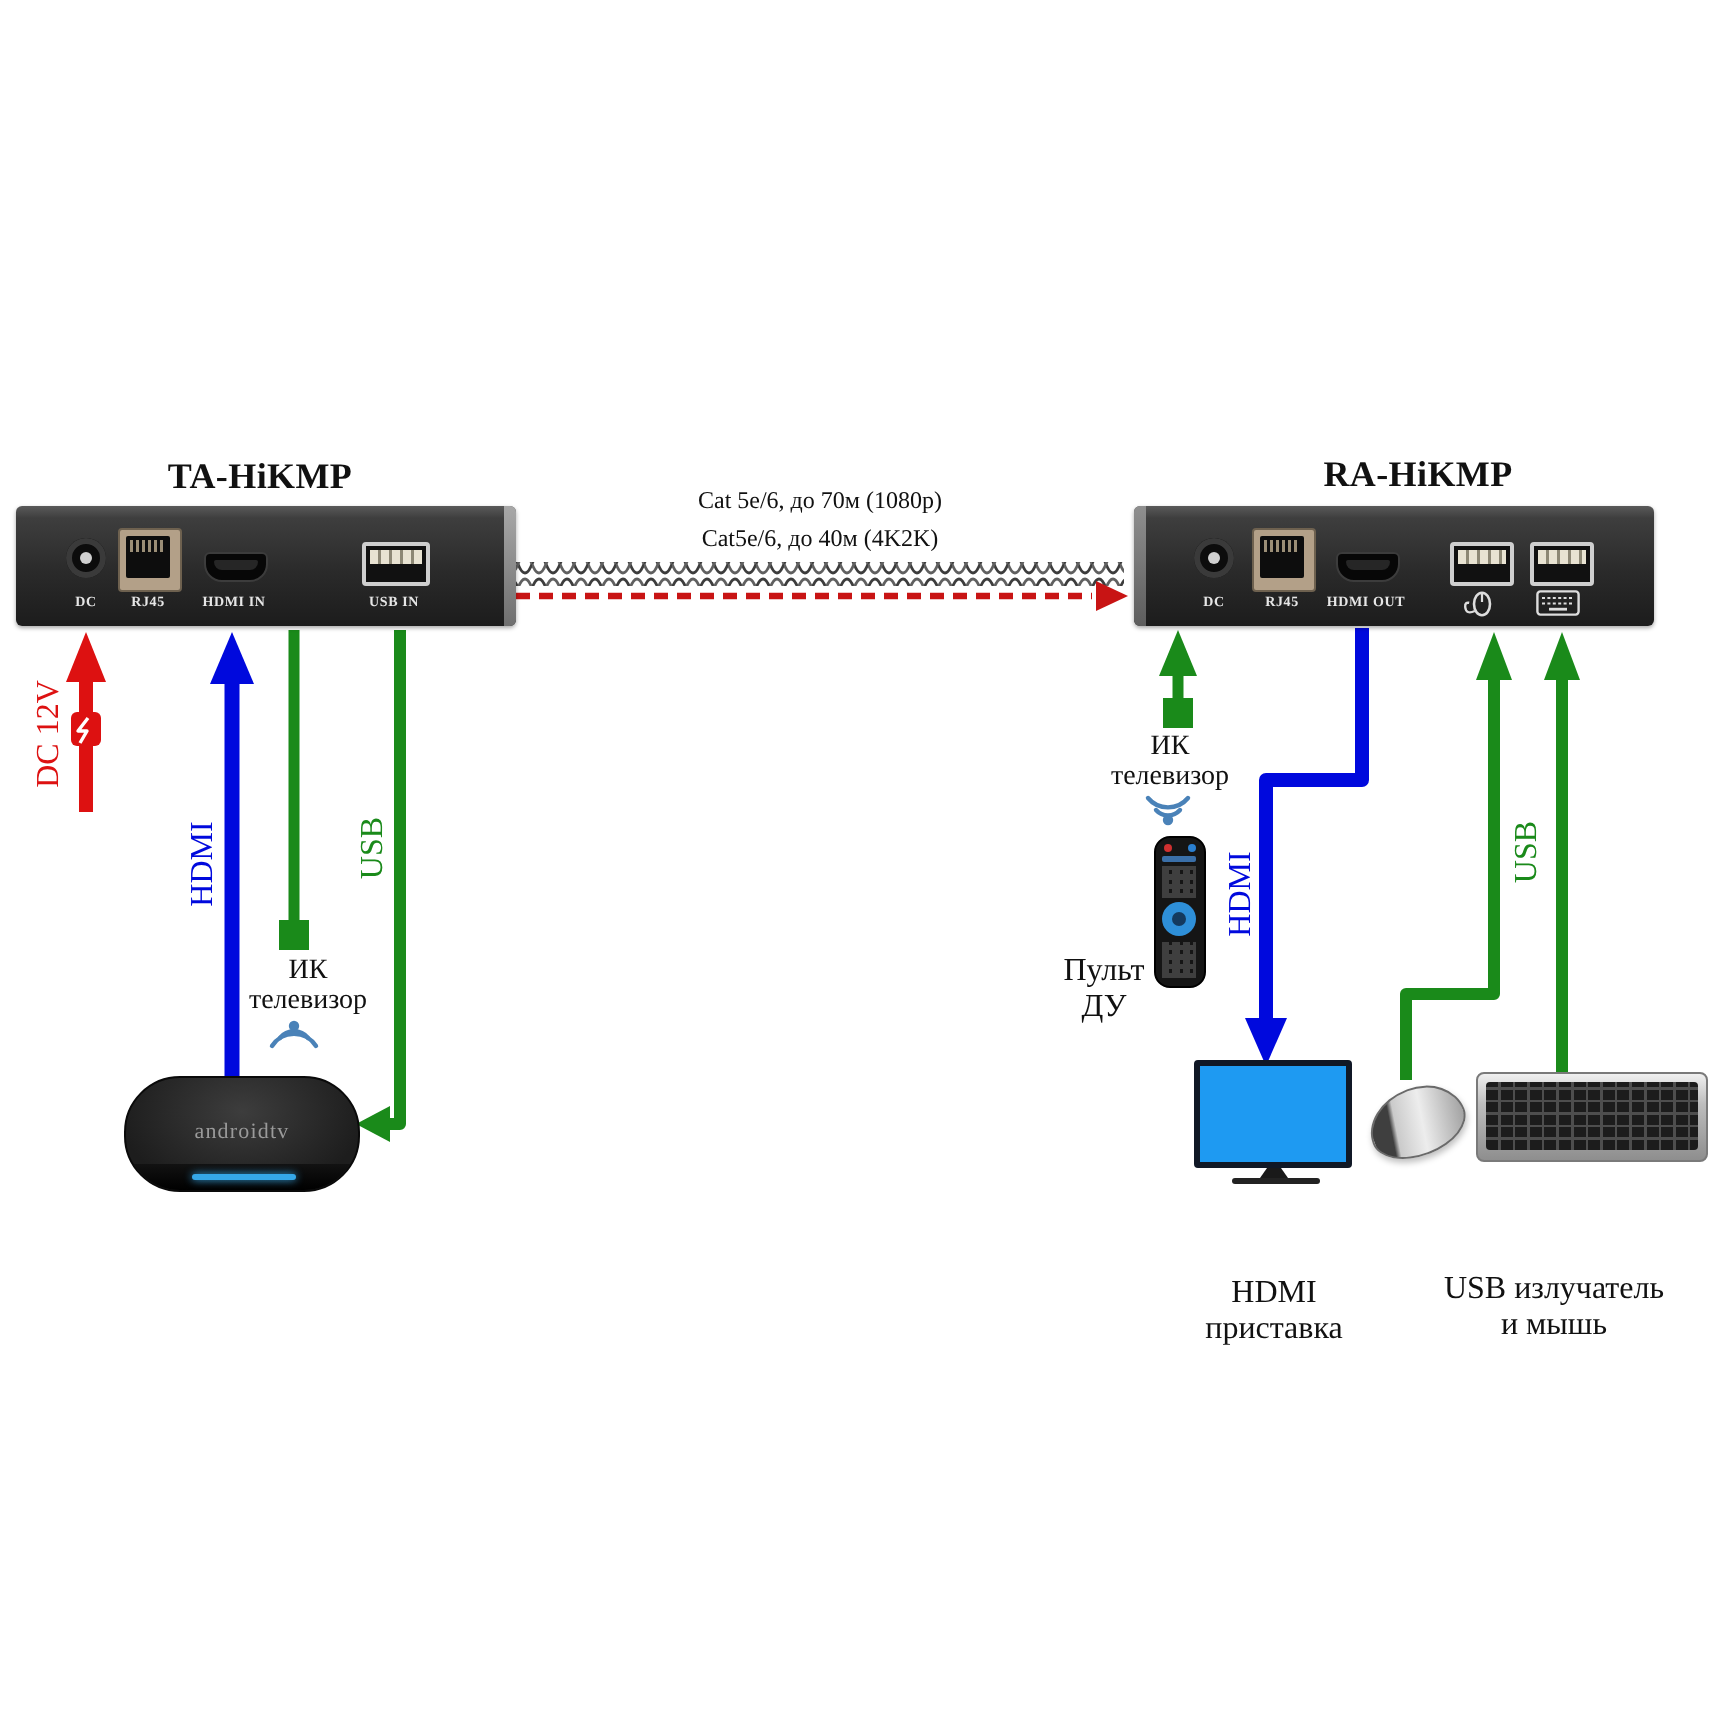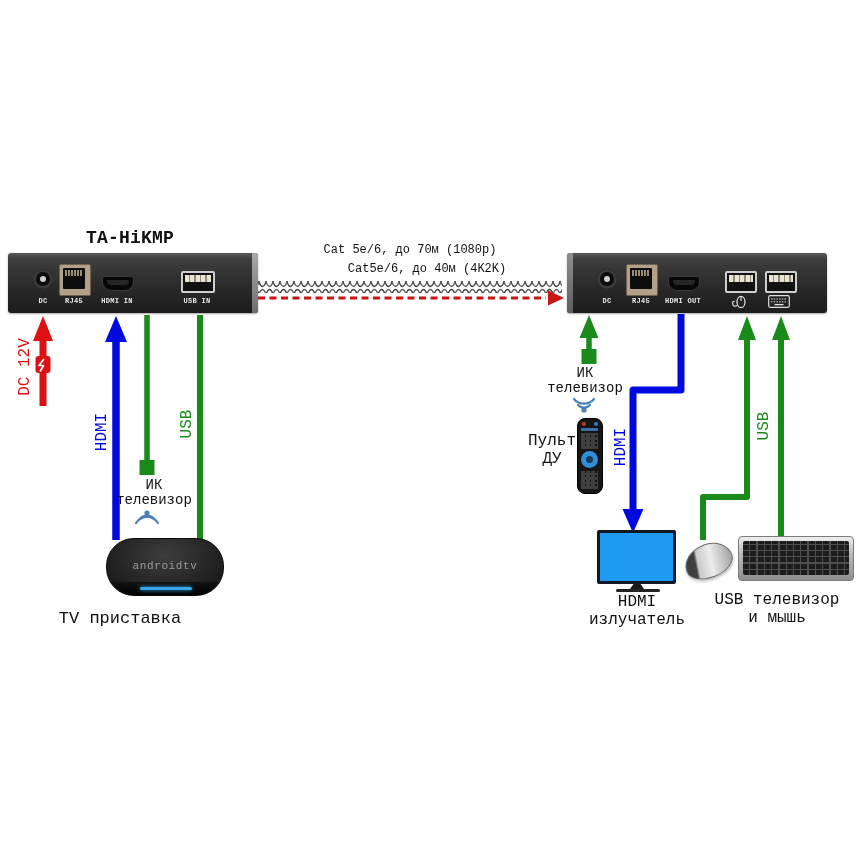--- a/index.html
+++ b/index.html
@@ -1,24 +1,24 @@
 <!DOCTYPE html>
 <html><head>
 <meta charset="utf-8">
 <style>
   html,body{margin:0;padding:0;background:#fff;}
   #canvas{position:relative;width:859px;height:859px;background:#fff;overflow:hidden;
-          font-family:Liberation Mono, monospace;color:#111;}
+          font-family:Liberation Serif, serif;color:#111;}
   .abs{position:absolute;}
   .txt{position:absolute;text-align:center;color:#111;}
   .title{font-size:18px;font-weight:bold;letter-spacing:.2px;}
   .cable-spec{font-size:12px;}
   .vlabel{position:absolute;text-align:center;font-size:16px;transform:rotate(-90deg);transform-origin:center center;white-space:nowrap;}
   .lbl14{font-size:14px;line-height:15px;}
-  .lbl16{font-size:16px;line-height:17.5px;}
+  .lbl16{font-size:16px;line-height:17.5px;margin-top:44px;}
   .lbl17{font-size:17px;}
 
   
   .device{position:absolute;top:253px;height:60px;border-radius:3px;
           background:linear-gradient(180deg,#5a5a5a 0%,#3e3e3e 10%,#2a2a2a 55%,#1c1c1c 100%);
           box-shadow:0 1px 2px rgba(0,0,0,.35);}
   .side-face{position:absolute;top:0;height:100%;width:6px;
              background:linear-gradient(180deg,#a8a8a8,#6f6f6f);}
   .port-label{position:absolute;top:44px;width:56px;text-align:center;
               font-size:7px;font-weight:bold;color:#e6e6e6;letter-spacing:.3px;}
@@ -33,21 +33,21 @@
   .hdmi-port{position:absolute;width:30px;height:13px;background:#070707;border:1px solid #3c3c3c;
              border-radius:3px 3px 9px 9px;}
   .hdmi-port::after{content:"";position:absolute;left:4px;top:3px;right:4px;height:5px;background:#262626;border-radius:1px 1px 4px 4px;}
   .usb-port{position:absolute;width:30px;height:18px;background:#111;border:2px solid #cfcfcf;border-radius:2px;}
   .usb-tongue{position:absolute;left:2px;top:2px;right:2px;height:7px;background:#e8e3d2;
               background-image:repeating-linear-gradient(90deg,transparent 0 4px,#8d8875 4px 5.5px);}
 
   
   .atv{position:absolute;left:62px;top:538px;width:116px;height:56px;border-radius:28px;
        background:radial-gradient(ellipse at 50% 30%,#3d3d3d,#1d1d1d 75%);
-       border:1px solid #0a0a0a;overflow:hidden;margin-left:44px;}
+       border:1px solid #0a0a0a;overflow:hidden;}
   .atv-brand{position:absolute;left:0;top:21px;width:100%;text-align:center;
              font-size:11px;color:#9a9a9a;letter-spacing:.6px;}
   .atv-front{position:absolute;left:0;bottom:0;width:100%;height:13px;
              background:linear-gradient(180deg,#121212,#000);}
   .atv-led{position:absolute;left:33px;bottom:5px;width:52px;height:3px;border-radius:2px;
            background:#35a7e8;box-shadow:0 0 4px #35a7e8;}
 
   
   .tv-screen{position:absolute;left:597px;top:530px;width:73px;height:48px;
              background:#1e9af2;border:3px solid #101826;border-radius:2px;}
@@ -151,23 +151,24 @@
       <polygon points="747,316 738,340 756,340" fill="#1a8a1a"></polygon>
     </g>
 
     <g>
       <line x1="781" y1="338" x2="781" y2="537" stroke="#1a8a1a" stroke-width="6"></line>
       <polygon points="781,316 772,340 790,340" fill="#1a8a1a"></polygon>
     </g>
   </svg>
 
   <div class="txt title" style="left:55px;top:228px;width:150px;">TA-HiKMP</div>
+  <div class="txt title" style="left:634px;top:227px;width:150px;">RA-HiKMP</div>
 
   <div class="txt cable-spec" style="left:260px;top:243px;width:300px;">Cat 5e/6, до 70м (1080p)</div>
-  <div class="txt cable-spec" style="left:277px;top:262px;width:300px;">Cat5e/6, до 40м (4K2K)</div>
+  <div class="txt cable-spec" style="left:260px;top:262px;width:300px;">Cat5e/6, до 40м (4K2K)</div>
 
   <div class="device" style="left:8px;width:250px;">
     <div class="side-face" style="right:0;border-radius:0 3px 3px 0;"></div>
     <div class="dc-jack" style="left:25px;top:16px;"></div>
     <div class="rj45" style="left:51px;top:11px;">
       <div class="rj45-inner"></div>
     </div>
     <div class="hdmi-port" style="left:94px;top:23px;"></div>
     <div class="usb-port" style="left:173px;top:18px;">
       <div class="usb-tongue"></div>
@@ -215,21 +216,20 @@
   <div class="txt lbl14" style="left:94px;top:478px;width:120px;">
     <div>ИК</div>
     <div>телевизор</div>
   </div>
 
   <div class="atv">
     <div class="atv-brand">androidtv</div>
     <div class="atv-front"></div>
     <div class="atv-led"></div>
   </div>
-  <div class="txt lbl17" style="left:45px;top:609px;width:150px;">TV приставка</div>
 
   <div class="txt lbl14" style="left:525px;top:366px;width:120px;">
     <div>ИК</div>
     <div>телевизор</div>
   </div>
 
   <div class="txt lbl16" style="left:512px;top:433px;width:80px;">
     <div>Пульт</div>
     <div>ДУ</div>
   </div>
@@ -244,25 +244,25 @@
   </div>
 
   <div class="vlabel" style="left:581px;top:438px;width:80px;height:18px;color:#0009dd;">HDMI</div>
   <div class="vlabel" style="left:724px;top:417px;width:80px;height:18px;color:#1a8a1a;">USB</div>
 
   <div class="tv-screen"></div>
   <div class="tv-neck"></div>
   <div class="tv-base"></div>
   <div class="txt lbl16" style="left:577px;top:594px;width:120px;">
     <div>HDMI</div>
-    <div>излучатель</div>
+    <div>приставка</div>
   </div>
 
   <div class="mouse"></div>
   <div class="kbd">
     <div class="kbd-keys"></div>
   </div>
   <div class="txt lbl16" style="left:697px;top:592px;width:160px;">
-    <div>USB телевизор</div>
+    <div>USB излучатель</div>
     <div>и мышь</div>
   </div>
 
 </div>
 
 </body></html>

